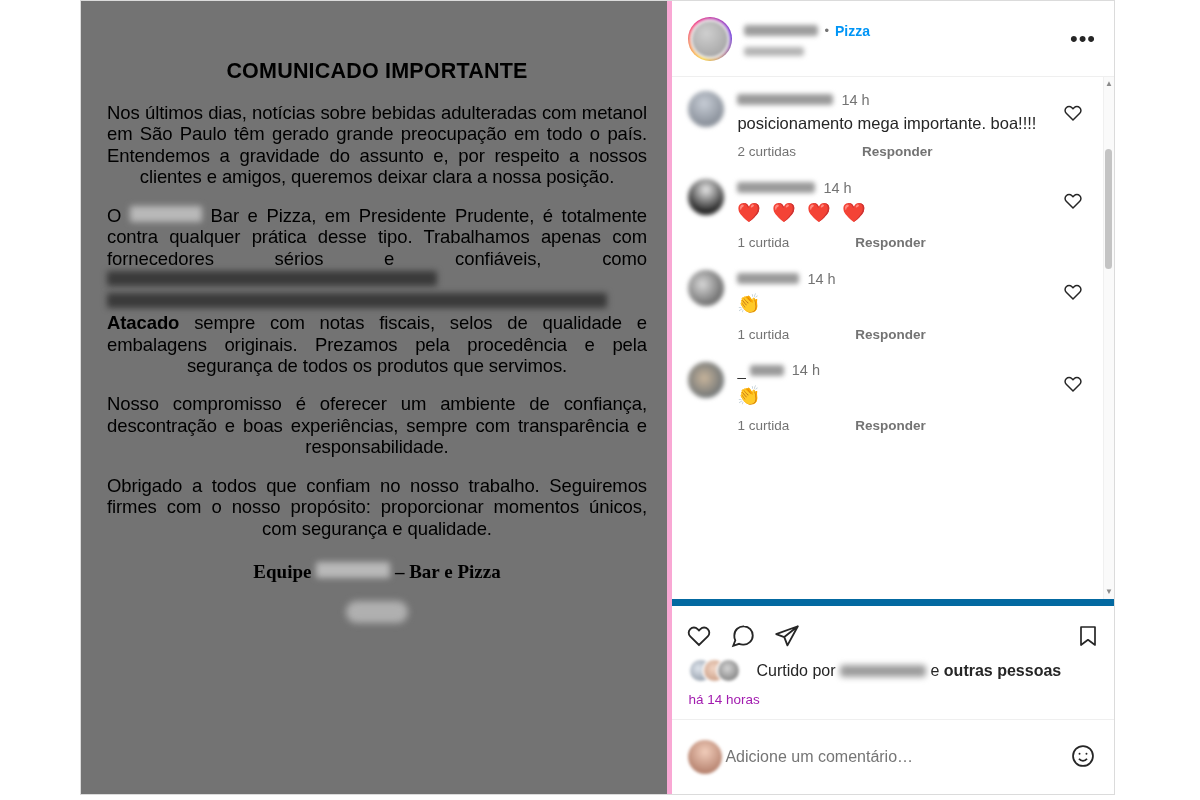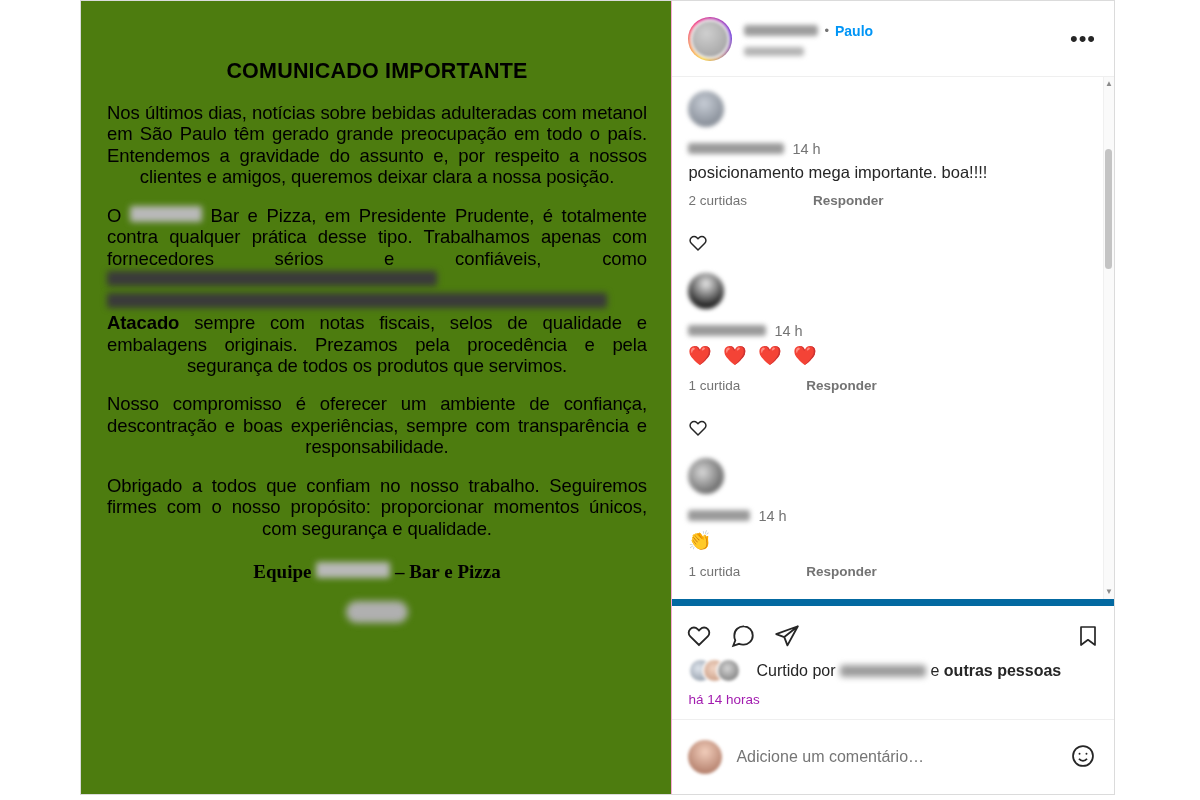--- a/index.html
+++ b/index.html
@@ -26,23 +26,23 @@
     background: #ffffff;
     border: 1px solid #dbdbdb;
     box-sizing: border-box;
     display: flex;
     flex-direction: row;
   }
   
   .media {
     width: 592px;
     height: 100%;
-    background: #4d7c0f;
-    box-sizing: border-box;
-    border-right: 1px solid #f9a8d4;
+    background: #737373;
+    box-sizing: border-box;
+    border-right: 5px solid #f9a8d4;
     position: relative;
     overflow: hidden;
   }
   .announcement {
     position: absolute;
     left: 26px;
     top: 58px;
     width: 540px;
     color: #000000;
     font-family: "Liberation Sans", sans-serif;
@@ -201,21 +201,20 @@
   .comments {
     flex: 1 1 auto;
     overflow: hidden;
     padding: 14px 14px 0 16px;
     box-sizing: border-box;
   }
   .comment {
     display: flex;
     gap: 13px;
     margin-bottom: 20px;
-    flex-direction: column;
   }
   .c-av {
     width: 36px;
     height: 36px;
     border-radius: 50%;
     flex: 0 0 auto;
     filter: blur(2.2px);
   }
   .c-av.a1 { background: radial-gradient(circle at 45% 35%, #c7cdd6, #6f7680); }
   .c-av.a2 { background: radial-gradient(circle at 50% 30%, #e8e8e8, #1b1b1b 75%); }
@@ -333,21 +332,21 @@
     font-size: 13.5px;
     color: #a21caf;
     padding: 8px 0 12px 2px;
   }
   .add-comment {
     border-top: 1px solid #efefef;
     height: 74px;
     display: flex;
     align-items: center;
     padding: 0 16px;
-    gap: 12px;
+    gap: 1px;
     flex: 0 0 auto;
   }
   .me-av {
     width: 34px;
     height: 34px;
     border-radius: 50%;
     background: radial-gradient(circle at 50% 35%, #f1cdbb, #a36a56);
     filter: blur(1.4px);
     flex: 0 0 auto;
   }
@@ -405,21 +404,21 @@
     <div class="side">
 
       <div class="side-header">
         <div class="avatar-ring">
           <div class="inner"></div>
         </div>
         <div class="header-names">
           <div class="name-row">
             <span class="uname-blur"></span>
             <span class="dot-sep">•</span>
-            <span class="follow">Paulo</span>
+            <span class="follow">Pizza</span>
           </div>
           <div class="sub-blur"></div>
         </div>
         <div class="more-dots">•••</div>
       </div>
 
       <div class="comments-wrap">
         <div class="comments">
 
           <div class="comment">

